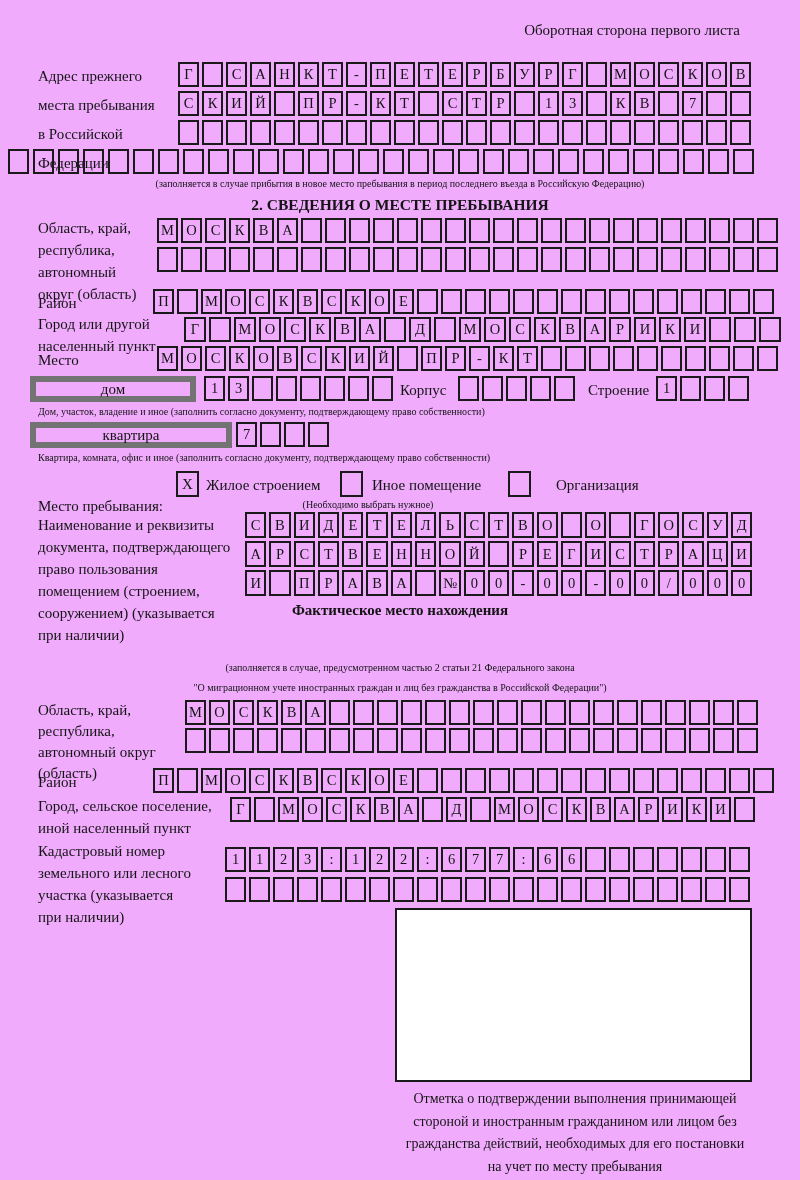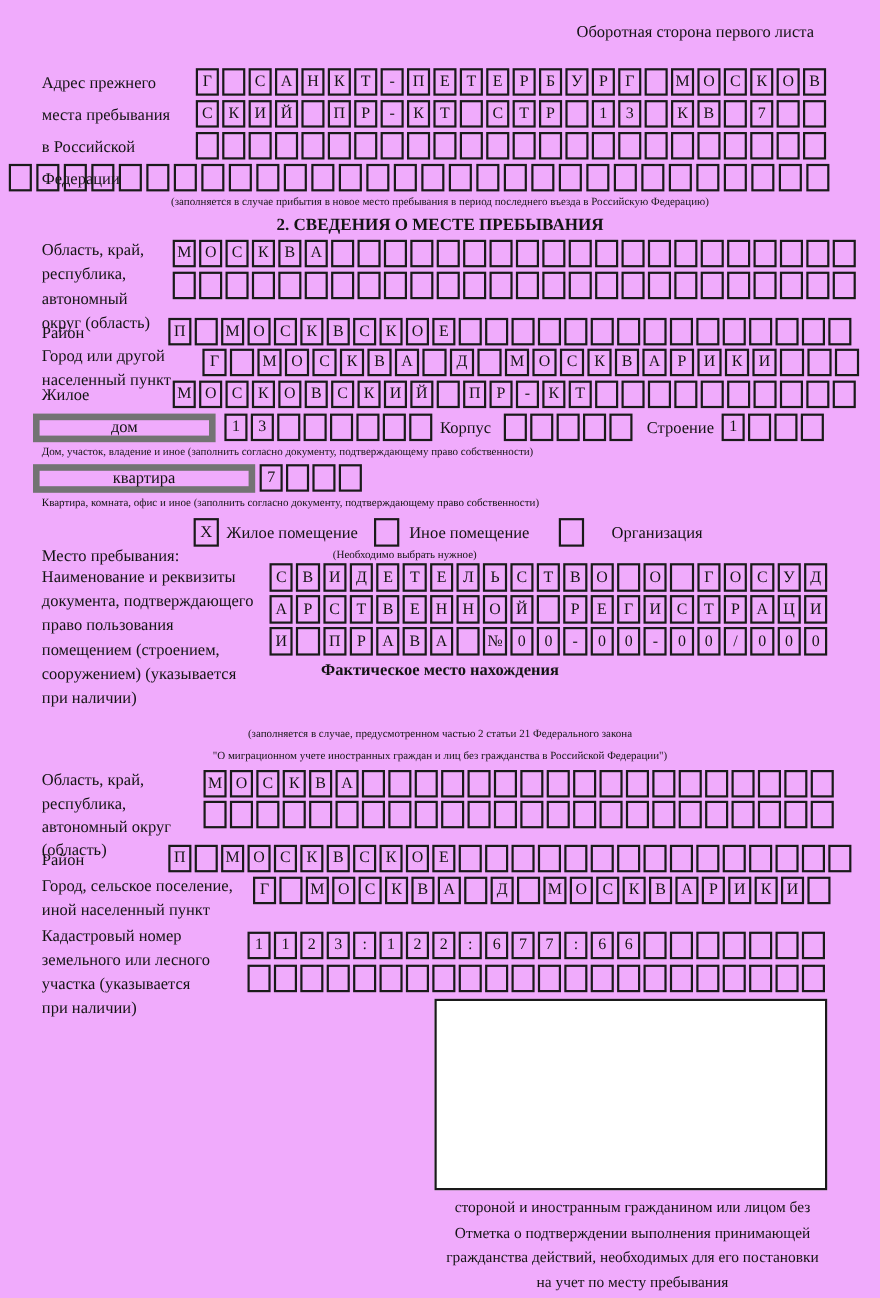--- a/index.html
+++ b/index.html
@@ -277,21 +277,21 @@
       <span class="cell">А</span>
       <span class="cell">Р</span>
       <span class="cell">И</span>
       <span class="cell">К</span>
       <span class="cell">И</span>
       <span class="cell"></span>
       <span class="cell"></span>
       <span class="cell"></span>
     </div>
 
-  <div class="lbl" style="left:38px;top:349px;">Жилое</div>
+  <div class="lbl" style="left:38px;top:349px;">Место</div>
   <div class="cells" style="left:157px;top:346px;">
       <span class="cell">М</span>
       <span class="cell">О</span>
       <span class="cell">С</span>
       <span class="cell">К</span>
       <span class="cell">О</span>
       <span class="cell">В</span>
       <span class="cell">С</span>
       <span class="cell">К</span>
       <span class="cell">И</span>
@@ -346,21 +346,21 @@
   <div class="cells" style="left:236px;top:422px;">
       <span class="cell">7</span>
       <span class="cell"></span>
       <span class="cell"></span>
       <span class="cell"></span>
     </div>
   <div class="note" style="left:38px;top:452px;">Квартира, комната, офис и иное (заполнить согласно документу, подтверждающему право собственности)</div>
 
   <div class="lbl" style="left:38px;top:495px;">Место пребывания:</div>
   <div class="check" style="left:176px;top:471px;">X</div>
-  <div class="lbl" style="left:206px;top:474px;">Жилое помещение</div>
+  <div class="lbl" style="left:206px;top:474px;">Жилое строением</div>
   <div class="check" style="left:340px;top:471px;"></div>
   <div class="lbl" style="left:372px;top:474px;">Иное помещение</div>
   <div class="check" style="left:508px;top:471px;"></div>
   <div class="lbl" style="left:556px;top:474px;">Организация</div>
   <div class="note" style="left:38px;top:499px;width:660px;text-align:center;">(Необходимо выбрать нужное)</div>
 
   <div class="lbl" style="left:38px;top:514px;width:210px;">
     <div>Наименование и реквизиты</div>
     <div>документа, подтверждающего</div>
     <div>право пользования</div>
@@ -610,19 +610,19 @@
       <span class="cell"></span>
       <span class="cell"></span>
       <span class="cell"></span>
       <span class="cell"></span>
       <span class="cell"></span>
       <span class="cell"></span>
     </div>
 
   <div class="stamp-box" style="left:395px;top:908px;width:357px;height:174px;"></div>
   <div class="abs cap" style="left:350px;top:1088px;width:450px;">
+    <div>Отметка о подтверждении выполнения принимающей</div>
     <div>стороной и иностранным гражданином или лицом без</div>
-    <div>Отметка о подтверждении выполнения принимающей</div>
     <div>гражданства действий, необходимых для его постановки</div>
     <div>на учет по месту пребывания</div>
   </div>
 
 </div>
 
 </body></html>

